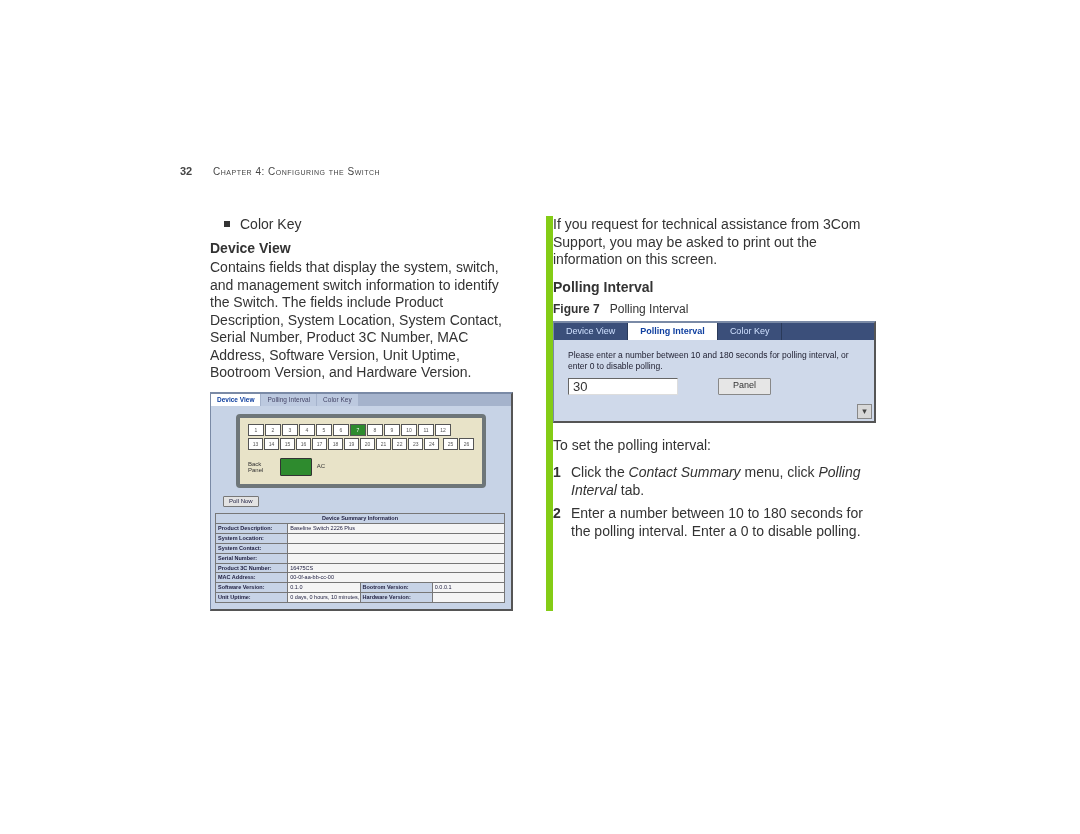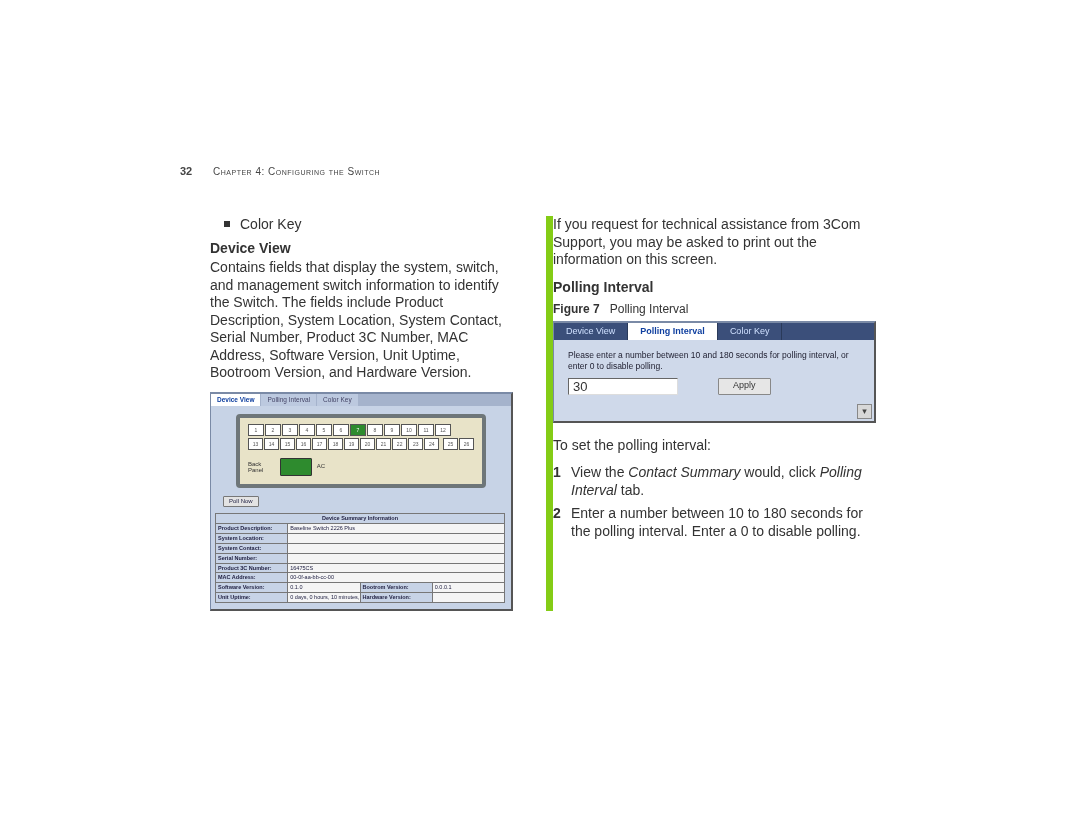--- a/index.html
+++ b/index.html
@@ -325,32 +325,32 @@
 
       <div class="fig9">
         <div class="tabs9">
           <div class="tab9">Device View</div>
           <div class="tab9 active">Polling Interval</div>
           <div class="tab9">Color Key</div>
         </div>
         <div class="instr">Please enter a number between 10 and 180 seconds for polling interval, or enter 0 to disable polling.</div>
         <div class="ctrlrow">
           <div class="inp">30</div>
-          <div class="apply">Apply</div>
+          <div class="apply">Panel</div>
         </div>
         <div class="scroll-down">▾</div>
       </div>
 
       <div class="para" style="margin-top:14px">To set the polling interval:</div>
 
       <div class="steps">
         <div class="step">
           <div class="num">1</div>
           <div class="txt">
-            <span>View the </span><i>Contact Summary</i><span> would, click </span><i>Polling Interval</i><span> tab.</span>
+            <span>Click the </span><i>Contact Summary</i><span> menu, click </span><i>Polling Interval</i><span> tab.</span>
           </div>
         </div>
         <div class="step">
           <div class="num">2</div>
           <div class="txt">
             <span>Enter a number between 10 to 180 seconds for the polling interval. Enter a 0 to disable polling.</span>
           </div>
         </div>
       </div>
 

